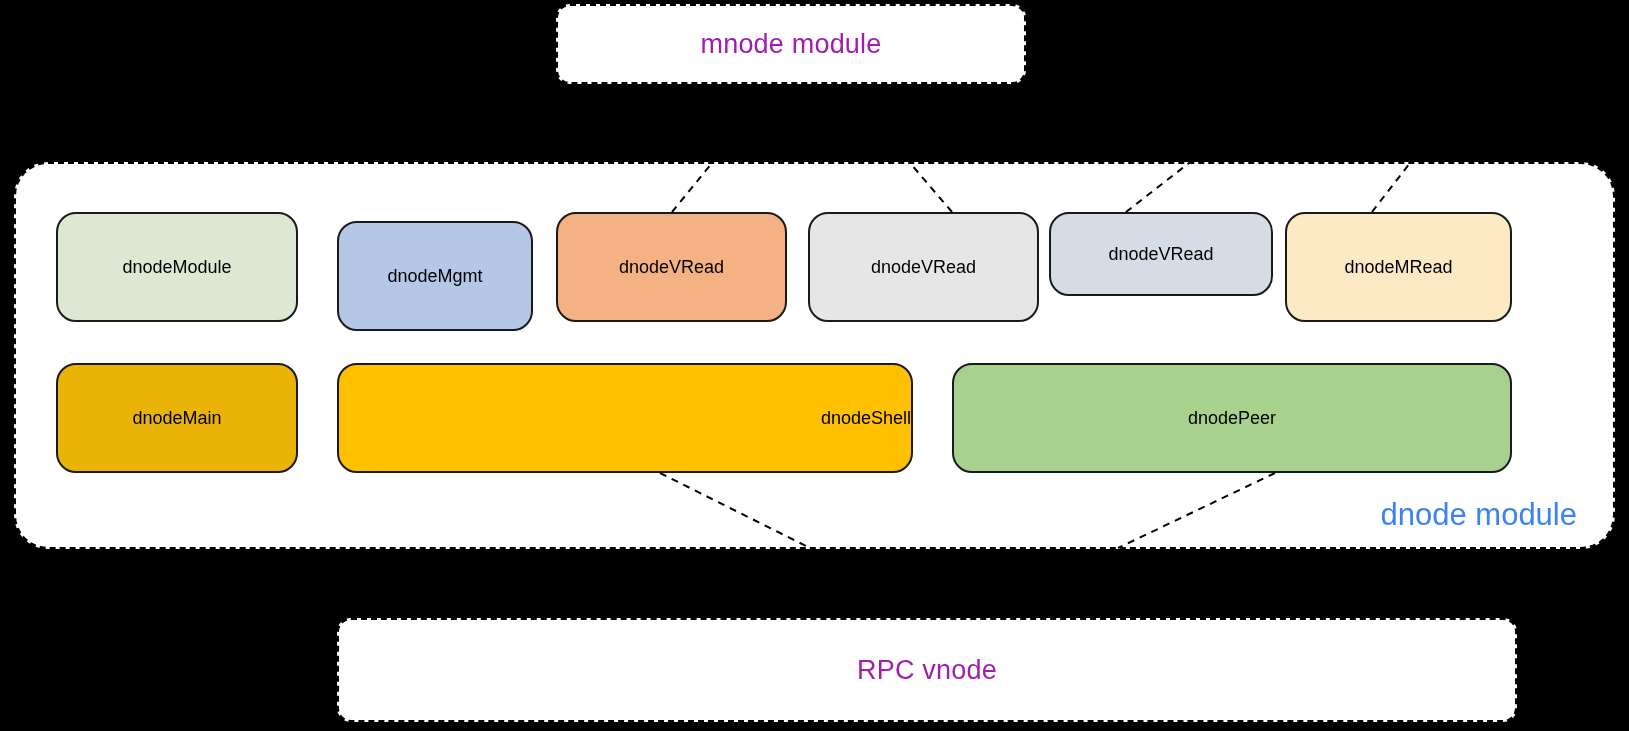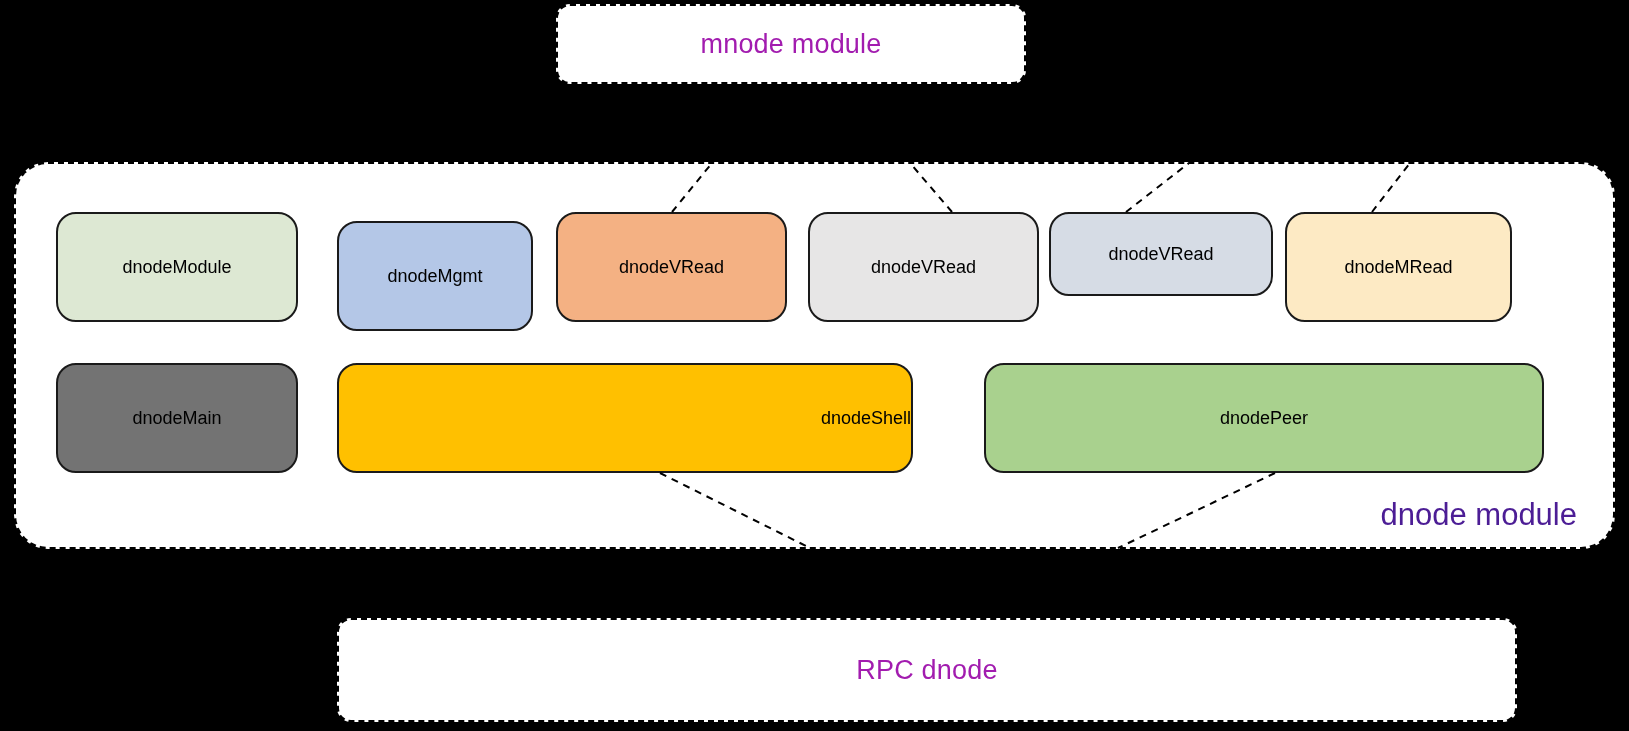--- a/index.html
+++ b/index.html
@@ -48,21 +48,21 @@
     top: 162px;
     width: 1601px;
     height: 387px;
     border-radius: 34px;
   }
   #dnode-module-label {
     position: absolute;
     right: 36px;
     bottom: 14px;
     font-size: 31px;
-    color: #4c1d95;
+    color: #3b82f6;
     white-space: nowrap;
   }
 
   
   .comp {
     position: absolute;
     box-sizing: border-box;
     border: 2px solid #1a1a1a;
     border-radius: 20px;
     display: flex;
@@ -109,33 +109,33 @@
       </div>
       <div class="comp" style="left: 808px; top: 212px; width: 231px; height: 110px; background: rgb(231, 230, 230);">
         <span>dnodeVRead</span>
       </div>
       <div class="comp" style="left: 1049px; top: 212px; width: 224px; height: 84px; background: rgb(214, 220, 229);">
         <span>dnodeVRead</span>
       </div>
       <div class="comp" style="left: 1285px; top: 212px; width: 227px; height: 110px; background: rgb(253, 234, 196);">
         <span>dnodeMRead</span>
       </div>
-      <div class="comp" style="left: 56px; top: 363px; width: 242px; height: 110px; background: #737373;">
+      <div class="comp" style="left: 56px; top: 363px; width: 242px; height: 110px; background: #eab308;">
         <span>dnodeMain</span>
       </div>
       <div class="comp" style="left: 337px; top: 363px; width: 576px; height: 110px; background: rgb(255, 192, 0); justify-content: flex-end;">
         <span>dnodeShell</span>
       </div>
-      <div class="comp" style="left: 984px; top: 363px; width: 560px; height: 110px; background: rgb(169, 209, 142);">
+      <div class="comp" style="left: 952px; top: 363px; width: 560px; height: 110px; background: rgb(169, 209, 142);">
         <span>dnodePeer</span>
       </div>
     </div>
 
   <div class="module-box top" id="rpc-module" style="left: 337px; top: 618px; width: 1180px; height: 104px;">
-    <span class="module-label">RPC dnode</span>
+    <span class="module-label">RPC vnode</span>
   </div>
 
   <svg id="connectors" viewBox="0 0 1629 731" width="1629" height="731">
       <line x1="672" y1="212" x2="712" y2="163" stroke="#000000" stroke-width="2" stroke-dasharray="7 6"></line>
       <line x1="952" y1="212" x2="910" y2="163" stroke="#000000" stroke-width="2" stroke-dasharray="7 6"></line>
       <line x1="1126" y1="212" x2="1189" y2="163" stroke="#000000" stroke-width="2" stroke-dasharray="7 6"></line>
       <line x1="1372" y1="212" x2="1410" y2="163" stroke="#000000" stroke-width="2" stroke-dasharray="7 6"></line>
       <line x1="660" y1="473" x2="810" y2="548" stroke="#000000" stroke-width="2" stroke-dasharray="7 6"></line>
       <line x1="1275" y1="473" x2="1118" y2="548" stroke="#000000" stroke-width="2" stroke-dasharray="7 6"></line>
     </svg>

